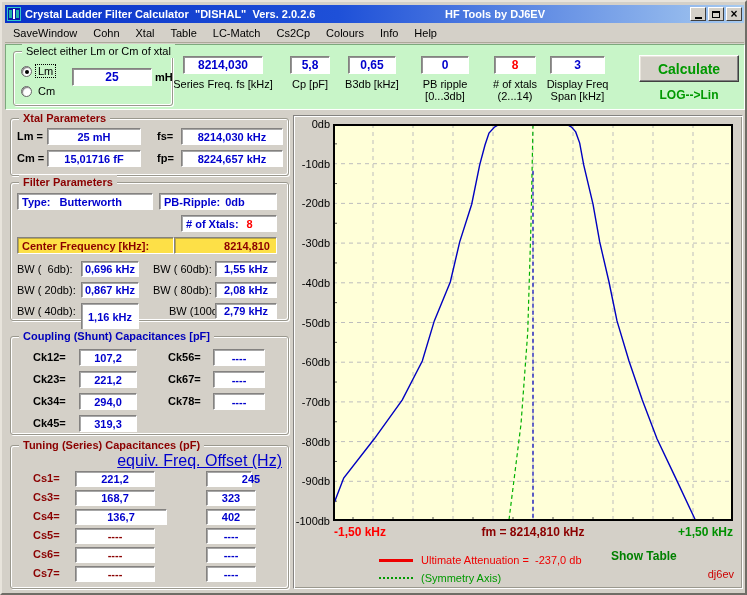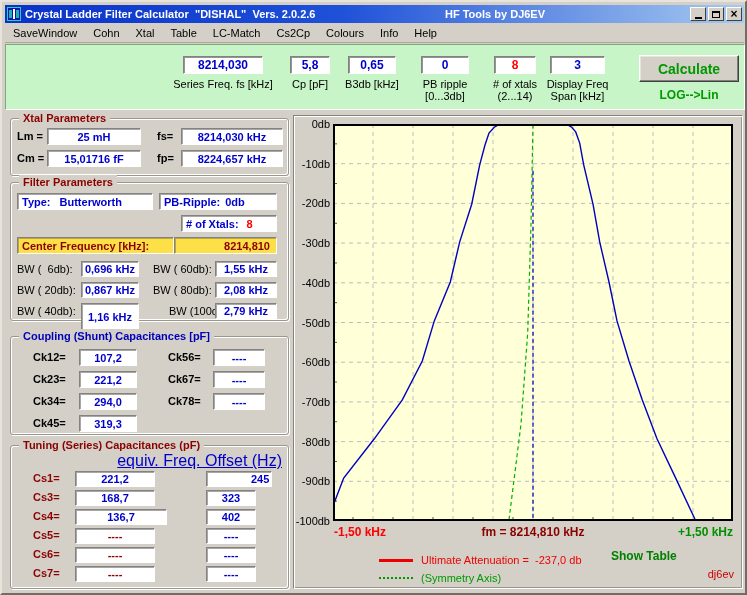--- a/index.html
+++ b/index.html
@@ -103,20 +103,29 @@
       <span class="menu-item">Xtal</span>
       <span class="menu-item">Table</span>
       <span class="menu-item">LC-Match</span>
       <span class="menu-item">Cs2Cp</span>
       <span class="menu-item">Colours</span>
       <span class="menu-item">Info</span>
       <span class="menu-item">Help</span>
     </div>
 
   <div class="green-panel">
+    <div class="groupbox" style="left:7px;top:6px;width:160px;height:55px;">
+      <span class="gb-legend green-bg">Select either Lm or Cm of xtal</span>
+      <span class="radio checked" style="left:7px;top:14px;"></span>
+      <span class="radio-label focused" style="left:22px;top:13px;">Lm</span>
+      <span class="radio" style="left:7px;top:34px;"></span>
+      <span class="radio-label" style="left:22px;top:33px;">Cm</span>
+      <input class="edit" style="left: 58px; top: 16px; width: 80px; height: 18px;" value="25">
+      <span class="lbl" style="left:141px;top:19px;font-weight:bold;">mH</span>
+    </div>
     <div id="top-fields">
         <input class="edit" value="8214,030" style="left: 177px; top: 11px; width: 80px; height: 18px; color: rgb(0, 0, 204);">
         <div class="lbl" style="left: 157px; top: 33px; width: 120px; text-align: center; white-space: pre-line; line-height: 12px;">Series Freq. fs [kHz]</div>
         <input class="edit" value="5,8" style="left: 284px; top: 11px; width: 40px; height: 18px; color: rgb(0, 0, 204);">
         <div class="lbl" style="left: 244px; top: 33px; width: 120px; text-align: center; white-space: pre-line; line-height: 12px;">Cp [pF]</div>
         <input class="edit" value="0,65" style="left: 342px; top: 11px; width: 48px; height: 18px; color: rgb(0, 0, 204);">
         <div class="lbl" style="left: 306px; top: 33px; width: 120px; text-align: center; white-space: pre-line; line-height: 12px;">B3db [kHz]</div>
         <input class="edit" value="0" style="left: 415px; top: 11px; width: 48px; height: 18px; color: rgb(0, 0, 204);">
         <div class="lbl" style="left: 379px; top: 33px; width: 120px; text-align: center; white-space: pre-line; line-height: 12px;">PB ripple
 [0...3db]</div>
@@ -234,21 +243,21 @@
   </div>
 
   <div class="groupbox" style="left:8px;top:443px;width:279px;height:144px;">
     <span class="gb-legend gray-bg ptitle-maroon">Tuning (Series) Capacitances (pF)</span>
     <span class="link abs" style="right:6px;top:6px;">equiv. Freq. Offset (Hz)</span>
     <div id="tuning-rows">
         <div class="lbl maroon" style="left: 22px; top: 26px; font-weight: bold;">Cs1=</div>
         <div class="disp" style="left: 64px; top: 25px; width: 80px; height: 16px; justify-content: center;">
           <div class="val" style="position: static; font-weight: bold; font-size: 11px;">221,2</div>
         </div>
-        <div class="disp" style="left: 195px; top: 25px; width: 66px; height: 16px;  padding-left: 44px;">
+        <div class="disp" style="left: 195px; top: 25px; width: 46px; height: 16px; justify-content: center; padding-left: 44px;">
           <div class="val" style="font-size: 11px;">245</div>
         </div>
         <div class="lbl maroon" style="left: 22px; top: 45px; font-weight: bold;">Cs3=</div>
         <div class="disp" style="left: 64px; top: 44px; width: 80px; height: 16px; justify-content: center;">
           <div class="val" style="position: static; font-weight: bold; font-size: 11px;">168,7</div>
         </div>
         <div class="disp" style="left: 195px; top: 44px; width: 50px; height: 16px; justify-content: center;">
           <div class="val" style="font-size: 11px;">323</div>
         </div>
         <div class="lbl maroon" style="left: 22px; top: 64px; font-weight: bold;">Cs4=</div>

